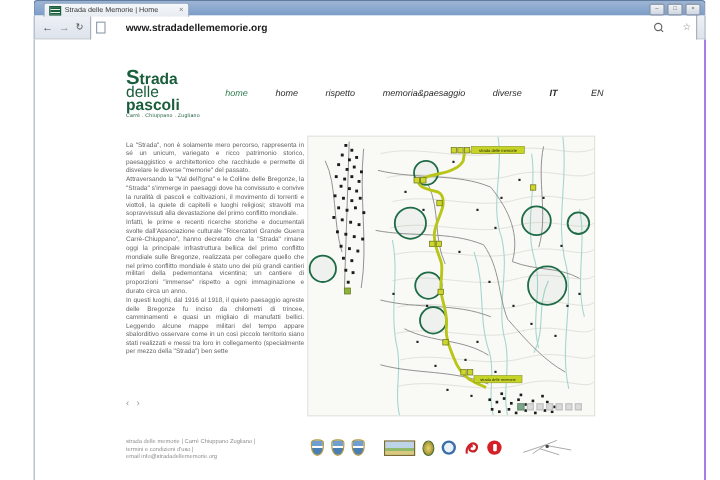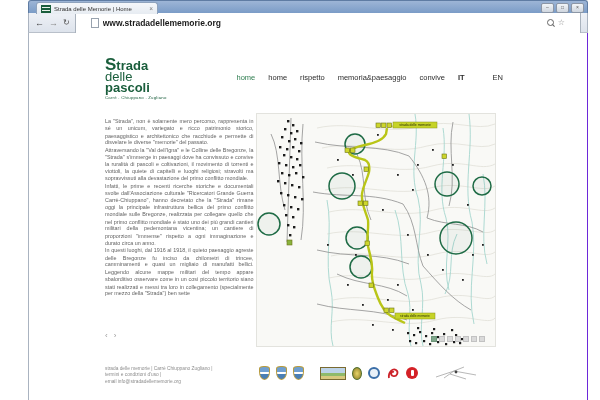--- a/index.html
+++ b/index.html
@@ -18,36 +18,36 @@
   .win-controls{position:absolute;right:3px;top:2px;display:flex;gap:2px;}
   .win-btn{width:11px;height:8px;border:1px solid #8c96a5;border-radius:2px;
            background:linear-gradient(#f2f5f8,#cfd6df);font-size:5px;line-height:7px;text-align:center;color:#555;}
   .toolbar{height:20px;background:linear-gradient(#eef1f6,#dde3ec);
            border-left:1px solid #aab3c0;border-right:1px solid #aab3c0;border-bottom:1px solid #b9c0ca;
            display:flex;align-items:center;gap:5px;padding:0 6px;box-sizing:border-box;}
   .nav-arrow{font-size:9px;color:#444;line-height:10px;}
   .nav-arrow.fwd{color:#8a8a8a;}
   .reload{font-size:8px;color:#555;}
   .urlbar{flex:1;height:26px;background:#fff;border:1px solid #a9b2bd;border-radius:2px;
-          display:flex;align-items:center;gap:4px;padding:0 15px;box-sizing:border-box;}
+          display:flex;align-items:center;gap:17px;padding:0 4px;box-sizing:border-box;}
   .doc-icon{width:6px;height:8px;border:1px solid #98a2ae;background:#fff;flex:0 0 auto;}
   .url-text{flex:1;font-size:8.5px;font-weight:700;color:#1b1b1b;white-space:nowrap;overflow:hidden;}
   .magnifier{width:5px;height:5px;border:1px solid #666;border-radius:50%;position:relative;flex:0 0 auto;}
   .magnifier::after{content:"";position:absolute;width:3px;height:1px;background:#666;transform:rotate(45deg);right:-2.5px;bottom:-1px;}
   .star{font-size:8px;color:#888;line-height:8px;}
   
   .page{position:absolute;left:0;top:33px;width:560px;height:367px;background:#fff;
         border-left:1px solid #aab3c0;border-right:1px solid #6d28d9;box-sizing:border-box;overflow:hidden;}
   .site-logo{position:absolute;left:76px;top:26px;color:#1a5e3c;cursor:pointer;}
   .site-logo .l1,.site-logo .l3{font-weight:bold;font-size:13px;line-height:11px;}
   .site-logo .l1::first-letter{font-size:17px;}
   .site-logo .l2{font-weight:normal;font-size:13px;line-height:11px;}
   .towns{font-size:6px;transform:scale(0.72);transform-origin:0 0;letter-spacing:.3px;margin-top:2px;white-space:nowrap;}
-  .site-nav{position:absolute;right:84px;top:40px;display:flex;align-items:flex-end;gap:13px;
-            font-size:7.5px;color:#2b2b2b;}
+  .site-nav{position:absolute;right:84px;top:40px;display:flex;align-items:flex-end;gap:23px;
+            font-size:7.5px;color:#2b2b2b;font-style:italic;}
   .nav-item{cursor:pointer;}
   .nav-item.active{color:#2e7d4f;}
   .lang{display:flex;gap:4px;}
   .lang-it{font-weight:bold;cursor:pointer;}
   .lang-en{cursor:pointer;padding-left:24px;}
   .article{position:absolute;left:76px;top:85px;width:181px;transform:scale(0.82);transform-origin:0 0;
            font-size:6.6px;line-height:1.33;color:#636363;text-align:justify;}
   .article p{margin:0;}
   .pager{position:absolute;left:76px;top:298px;font-size:8px;color:#9a9a9a;display:flex;gap:6px;}
   .pager span{cursor:pointer;}
@@ -108,21 +108,21 @@
       <div class="l2">delle</div>
       <div class="l3">pascoli</div>
       <div class="towns">Carrè . Chiuppano . Zugliano</div>
     </div>
 
     <div class="site-nav">
       <span class="nav-item active">home</span>
       <span class="nav-item">home</span>
       <span class="nav-item">rispetto</span>
       <span class="nav-item">memoria&amp;paesaggio</span>
-      <span class="nav-item">convive</span>
+      <span class="nav-item">diverse</span>
       <span class="lang">
         <span class="lang-it">IT</span>
         <span class="lang-en">EN</span>
       </span>
     </div>
 
     <div class="article">
       <p>La "Strada", non è solamente mero percorso, rappresenta in sé un unicum, variegato e ricco patrimonio storico, paesaggistico e architettonico che racchiude e permette di disvelare le diverse "memorie" del passato.</p>
       <p>Attraversando la "Val dell'Igna" e le Colline delle Bregonze, la "Strada" s'immerge in paesaggi dove ha convissuto e convive la ruralità di pascoli e coltivazioni, il movimento di torrenti e viottoli, la quiete di capitelli e luoghi religiosi; stravolti ma sopravvissuti alla devastazione del primo conflitto mondiale.</p>
       <p>Infatti, le prime e recenti ricerche storiche e documentali svolte dall'Associazione culturale "Ricercatori Grande Guerra Carrè-Chiuppano", hanno decretato che la "Strada" rimane oggi la principale infrastruttura bellica del primo conflitto mondiale sulle Bregonze, realizzata per collegare quello che nel primo conflitto mondiale è stato uno dei più grandi cantieri militari della pedemontana vicentina; un cantiere di proporzioni "immense" rispetto a ogni immaginazione e durato circa un anno.</p>

